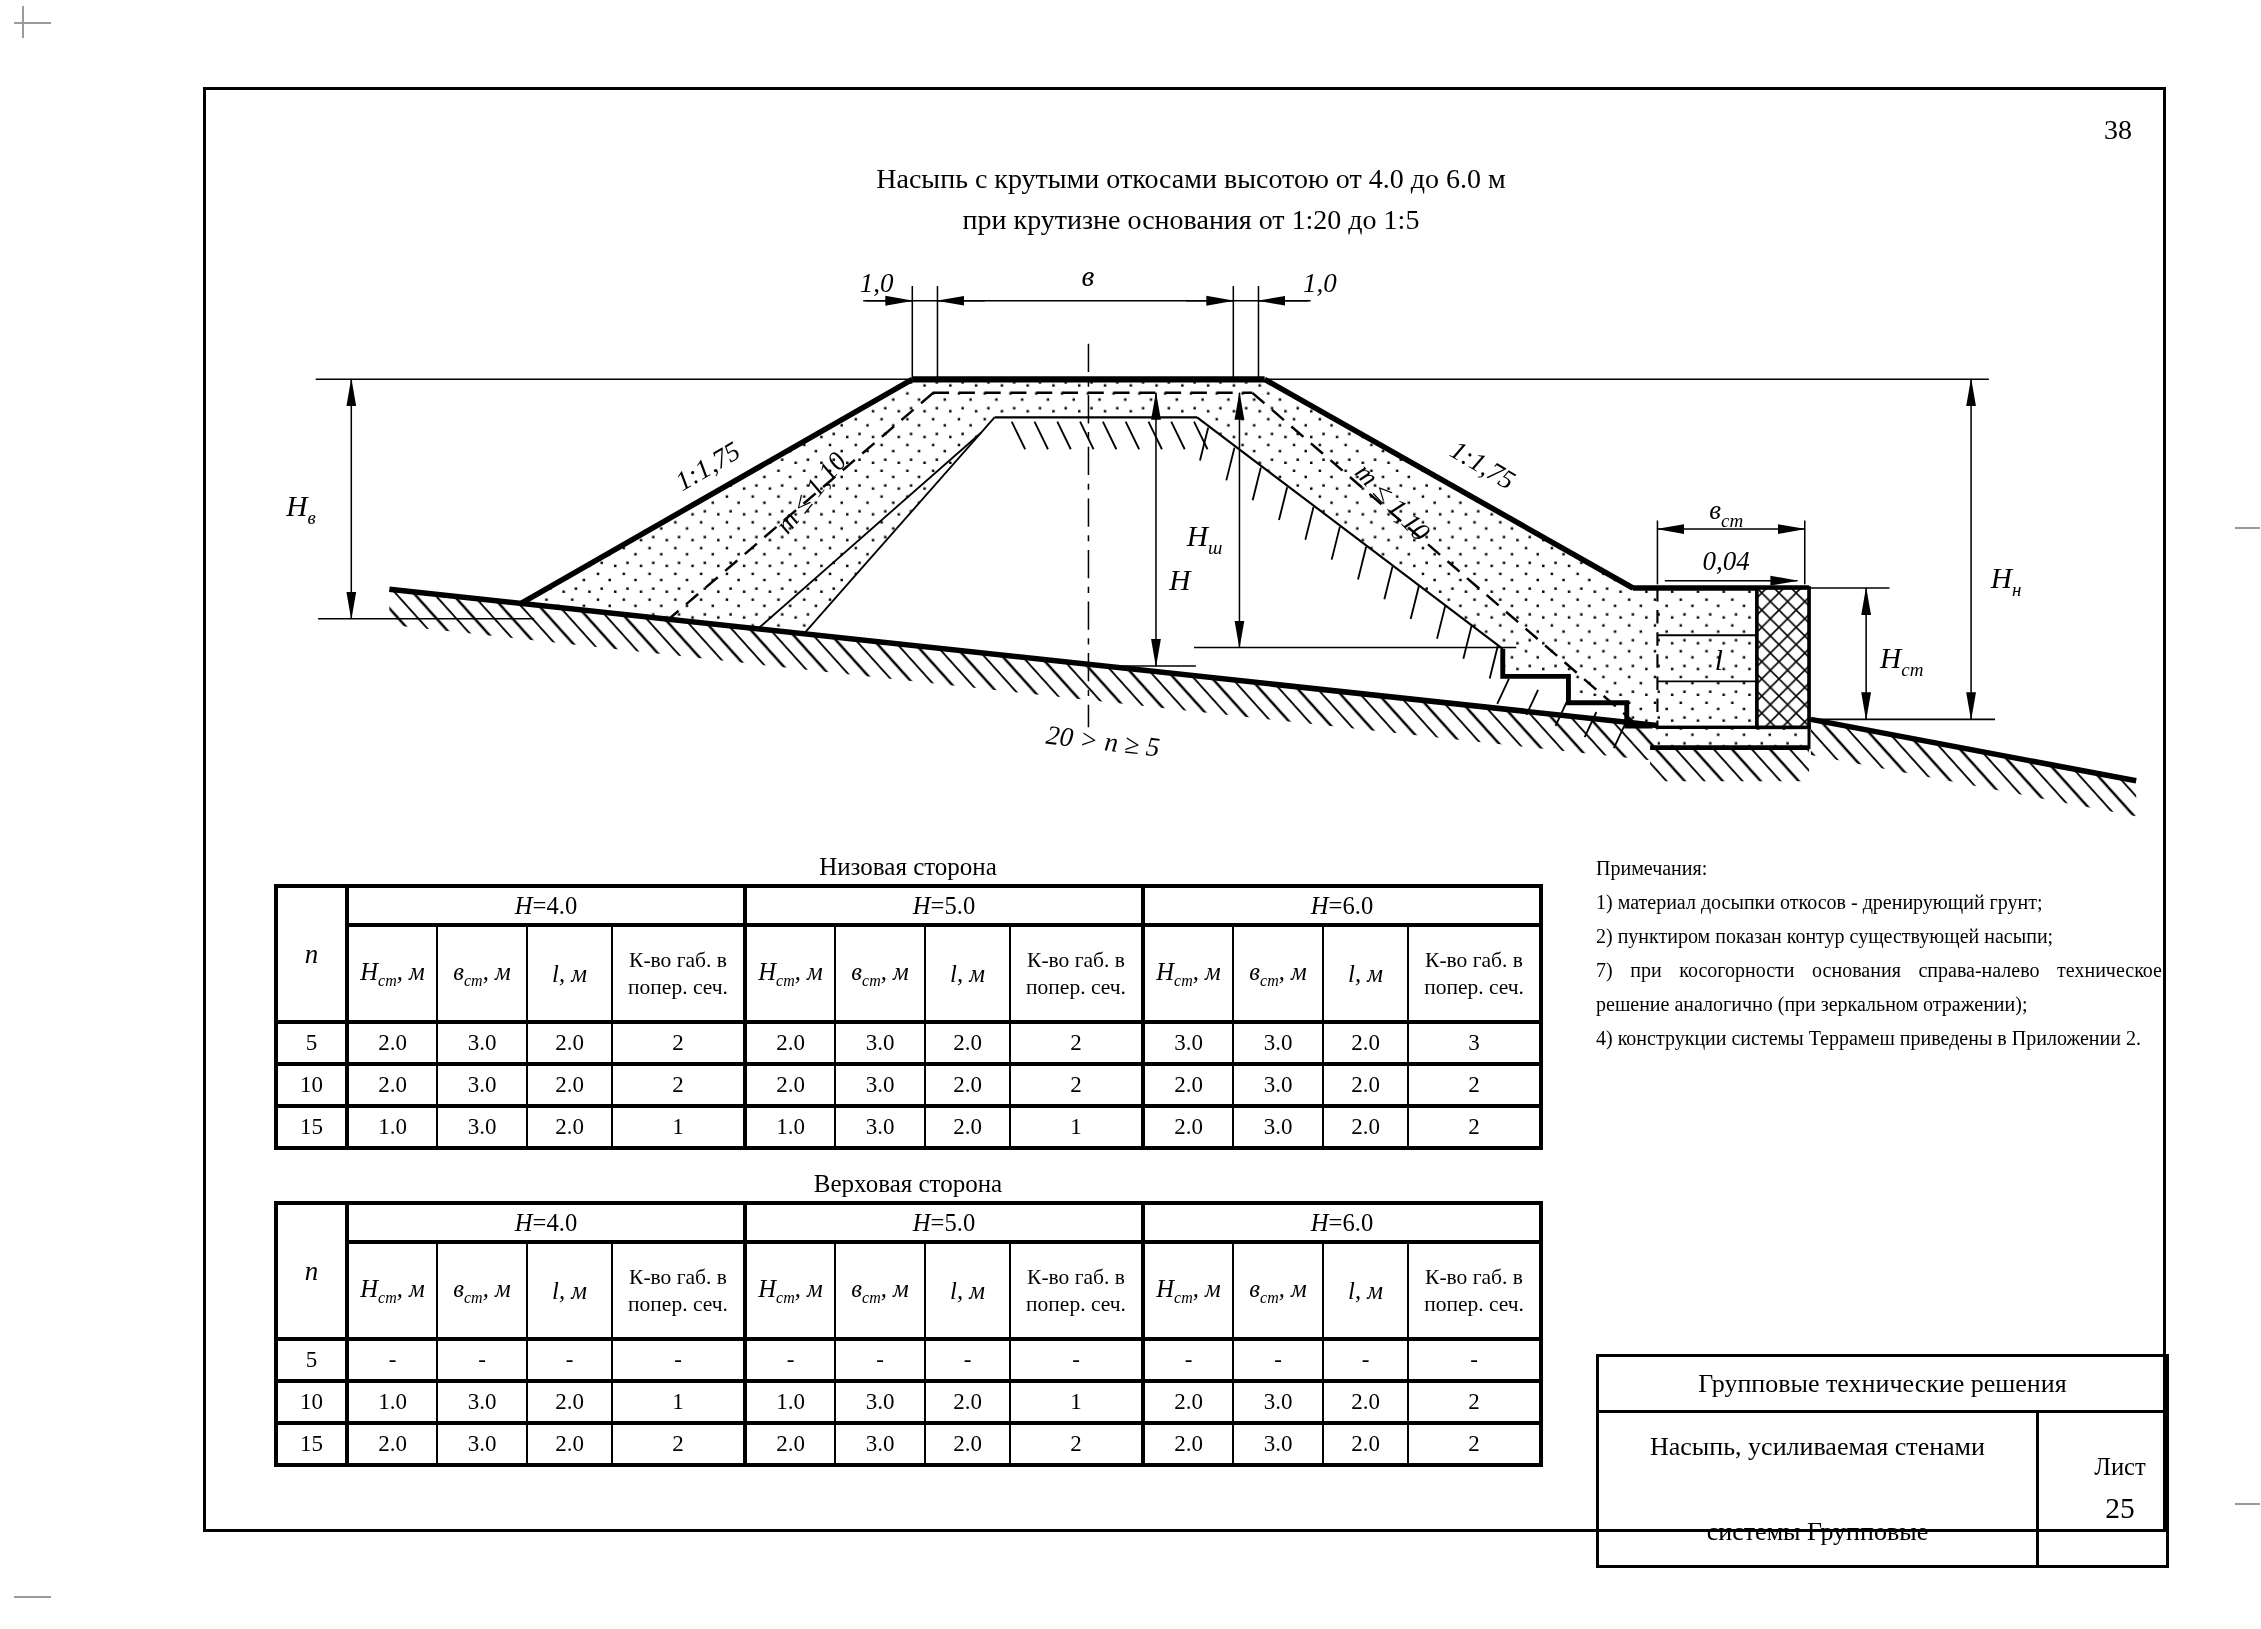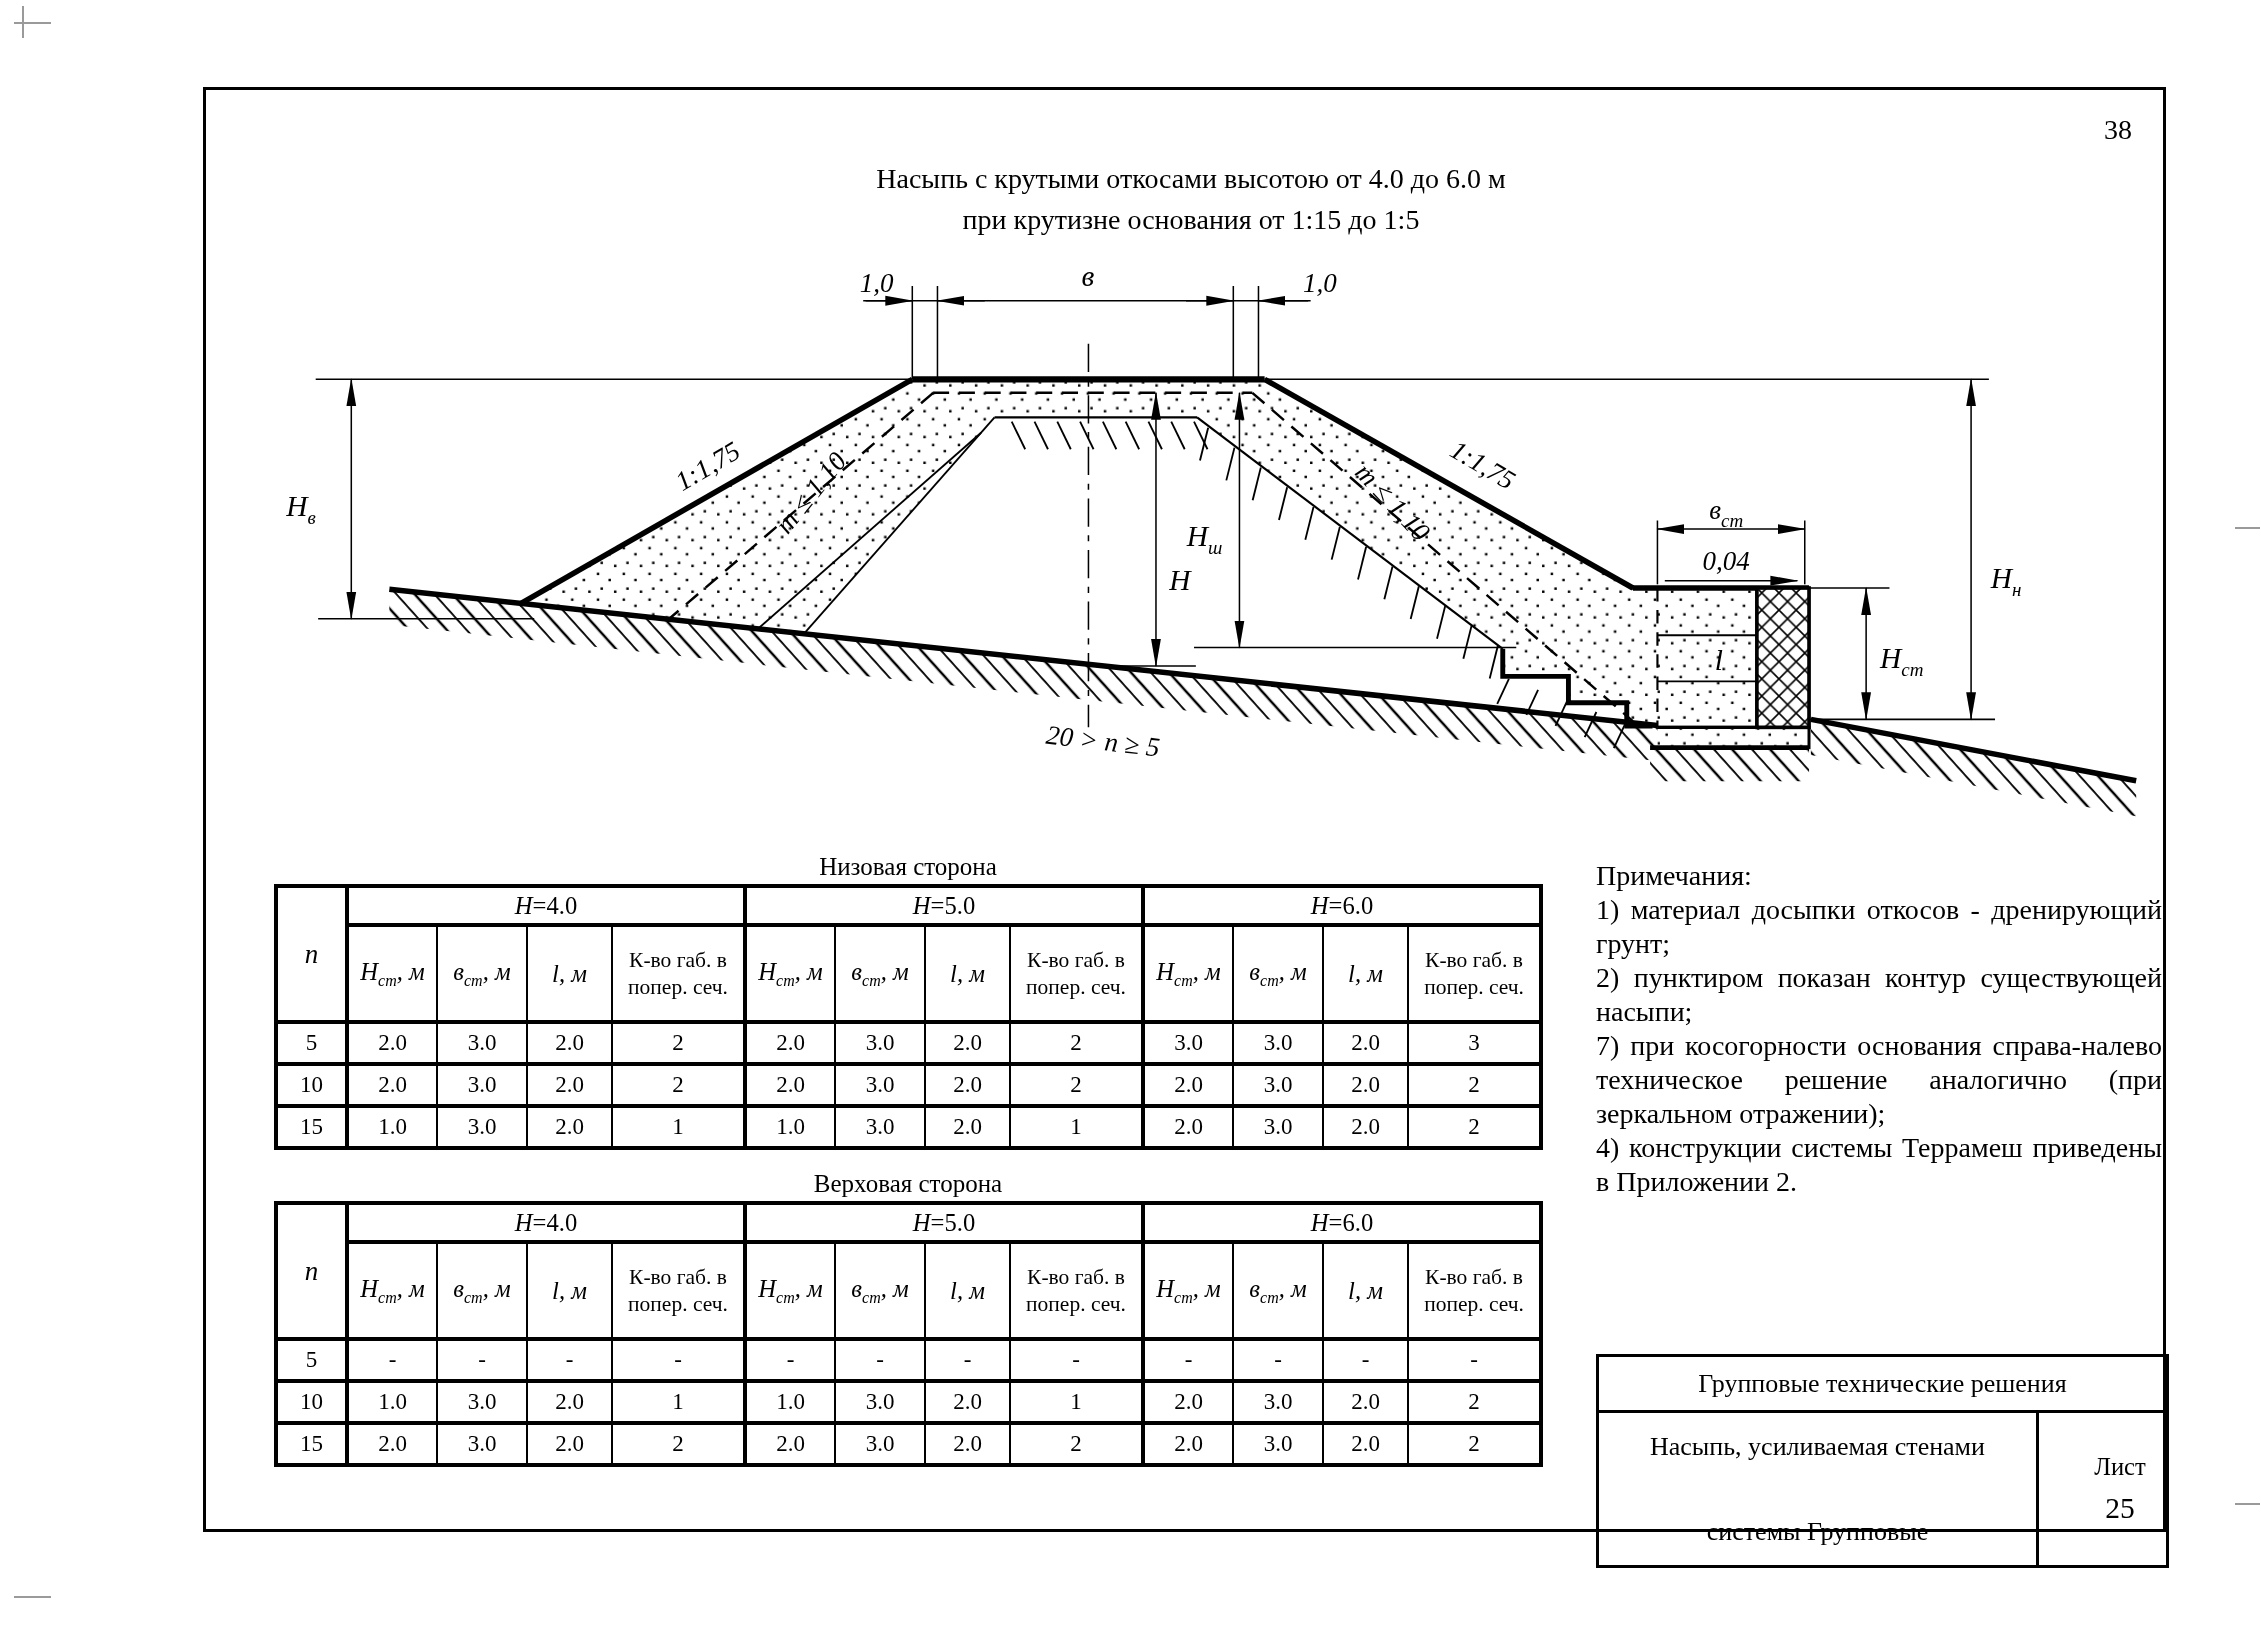--- a/index.html
+++ b/index.html
@@ -26,22 +26,22 @@
   .tbl .grp{font-size:24.6px;height:35px;border-bottom-width:4.3px;}
   .tbl .sh{height:93px;font-size:24.6px;font-style:italic;}
   .tbl .cnt{font-size:21.5px;font-style:normal;line-height:1.25;}
   .tbl .ncol{font-style:italic;font-size:27px;}
   .tbl td{height:38px;}
   .tbl .gl{border-left-width:4.3px;margin-top:40px;}
   .tbl tbody td{border-top-width:4.3px;font-size:23px;}
   .tbl sub{font-size:16px;}
   .tbl i{font-style:italic;}
   
-  .notes{position:absolute;left:1596px;top:851px;width:566px;font-size:28px;
-         line-height:34px;margin-top:8px;}
+  .notes{position:absolute;left:1596px;top:851px;width:566px;font-size:20px;
+         line-height:34px;}
   .notes .nitem{text-align:justify;}
   
   .tb{position:absolute;left:1596px;top:1322px;width:573px;height:214px;
       border:3.7px solid #000;box-sizing:border-box;display:flex;flex-direction:column;margin-top:32px;}
   .tb-top{height:56px;border-bottom:3.1px solid #000;display:flex;align-items:center;
           justify-content:center;font-size:26px;box-sizing:border-box;}
   .tb-bot{flex:1;display:flex;}
   .tb-doc{width:440px;border-right:3.1px solid #000;display:flex;flex-direction:column;
           align-items:center;justify-content:center;font-size:26px;line-height:38px;
           box-sizing:border-box;text-align:center;gap:47px;}
@@ -60,21 +60,21 @@
   <div class="regmark" style="left:13.5px;top:22px;width:37px;height:1.8px;"></div>
   <div class="regmark" style="left:22px;top:6.1px;width:1.8px;height:32px;"></div>
   <div class="regmark" style="left:13.5px;top:1596px;width:37px;height:1.8px;"></div>
   <div class="regmark" style="left:2235px;top:527px;width:24.6px;height:1.8px;"></div>
   <div class="regmark" style="left:2235px;top:1503px;width:24.6px;height:1.8px;"></div>
 
   <div class="pagenum">38</div>
 
   <div class="main-title">
     <div>Насыпь с крутыми откосами высотою от 4.0 до 6.0 м</div>
-    <div>при крутизне основания от 1:15 до 1:5</div>
+    <div>при крутизне основания от 1:20 до 1:5</div>
   </div>
 
   <div class="svgwrap">
   <svg width="2261" height="1629" viewBox="0 0 3683 2654" xmlns="http://www.w3.org/2000/svg">
     <defs>
       <marker id="arr" markerUnits="userSpaceOnUse" markerWidth="46" markerHeight="18" refX="44" refY="9" orient="auto-start-reverse">
         <path d="M0,1 L46,9 L0,17 Z" fill="#000"></path>
       </marker>
       <pattern id="stipple" width="42" height="42" patternUnits="userSpaceOnUse">
         <rect width="42" height="42" fill="#fff"></rect>

